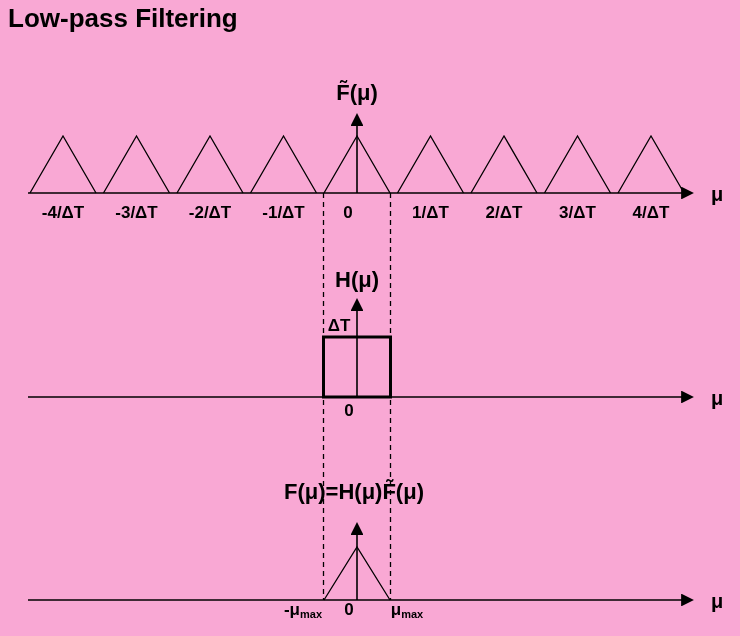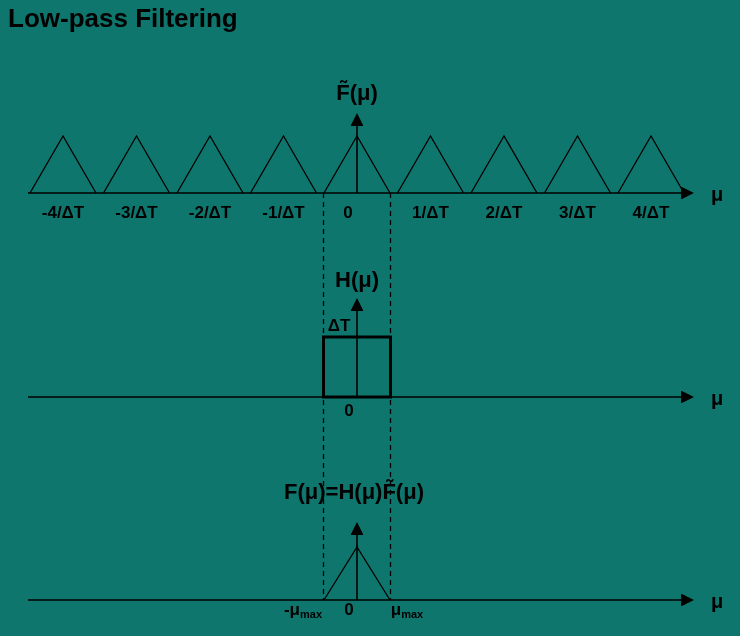--- a/index.html
+++ b/index.html
@@ -4,21 +4,21 @@
 <style>
   html, body {
     margin: 0;
     padding: 0;
     background: #ffffff;
   }
   .canvas {
     position: relative;
     width: 740px;
     height: 636px;
-    background: #0f766e;
+    background: #f9a8d4;
     overflow: hidden;
   }
   svg { display: block; }
   .lbl {
     font-family: "Liberation Sans", sans-serif;
     font-weight: bold;
     fill: #000000;
   }
   .axis   { stroke: #000000; stroke-width: 1.6; fill: none; }
   .shape  { stroke: #000000; stroke-width: 1.3; fill: none; }

